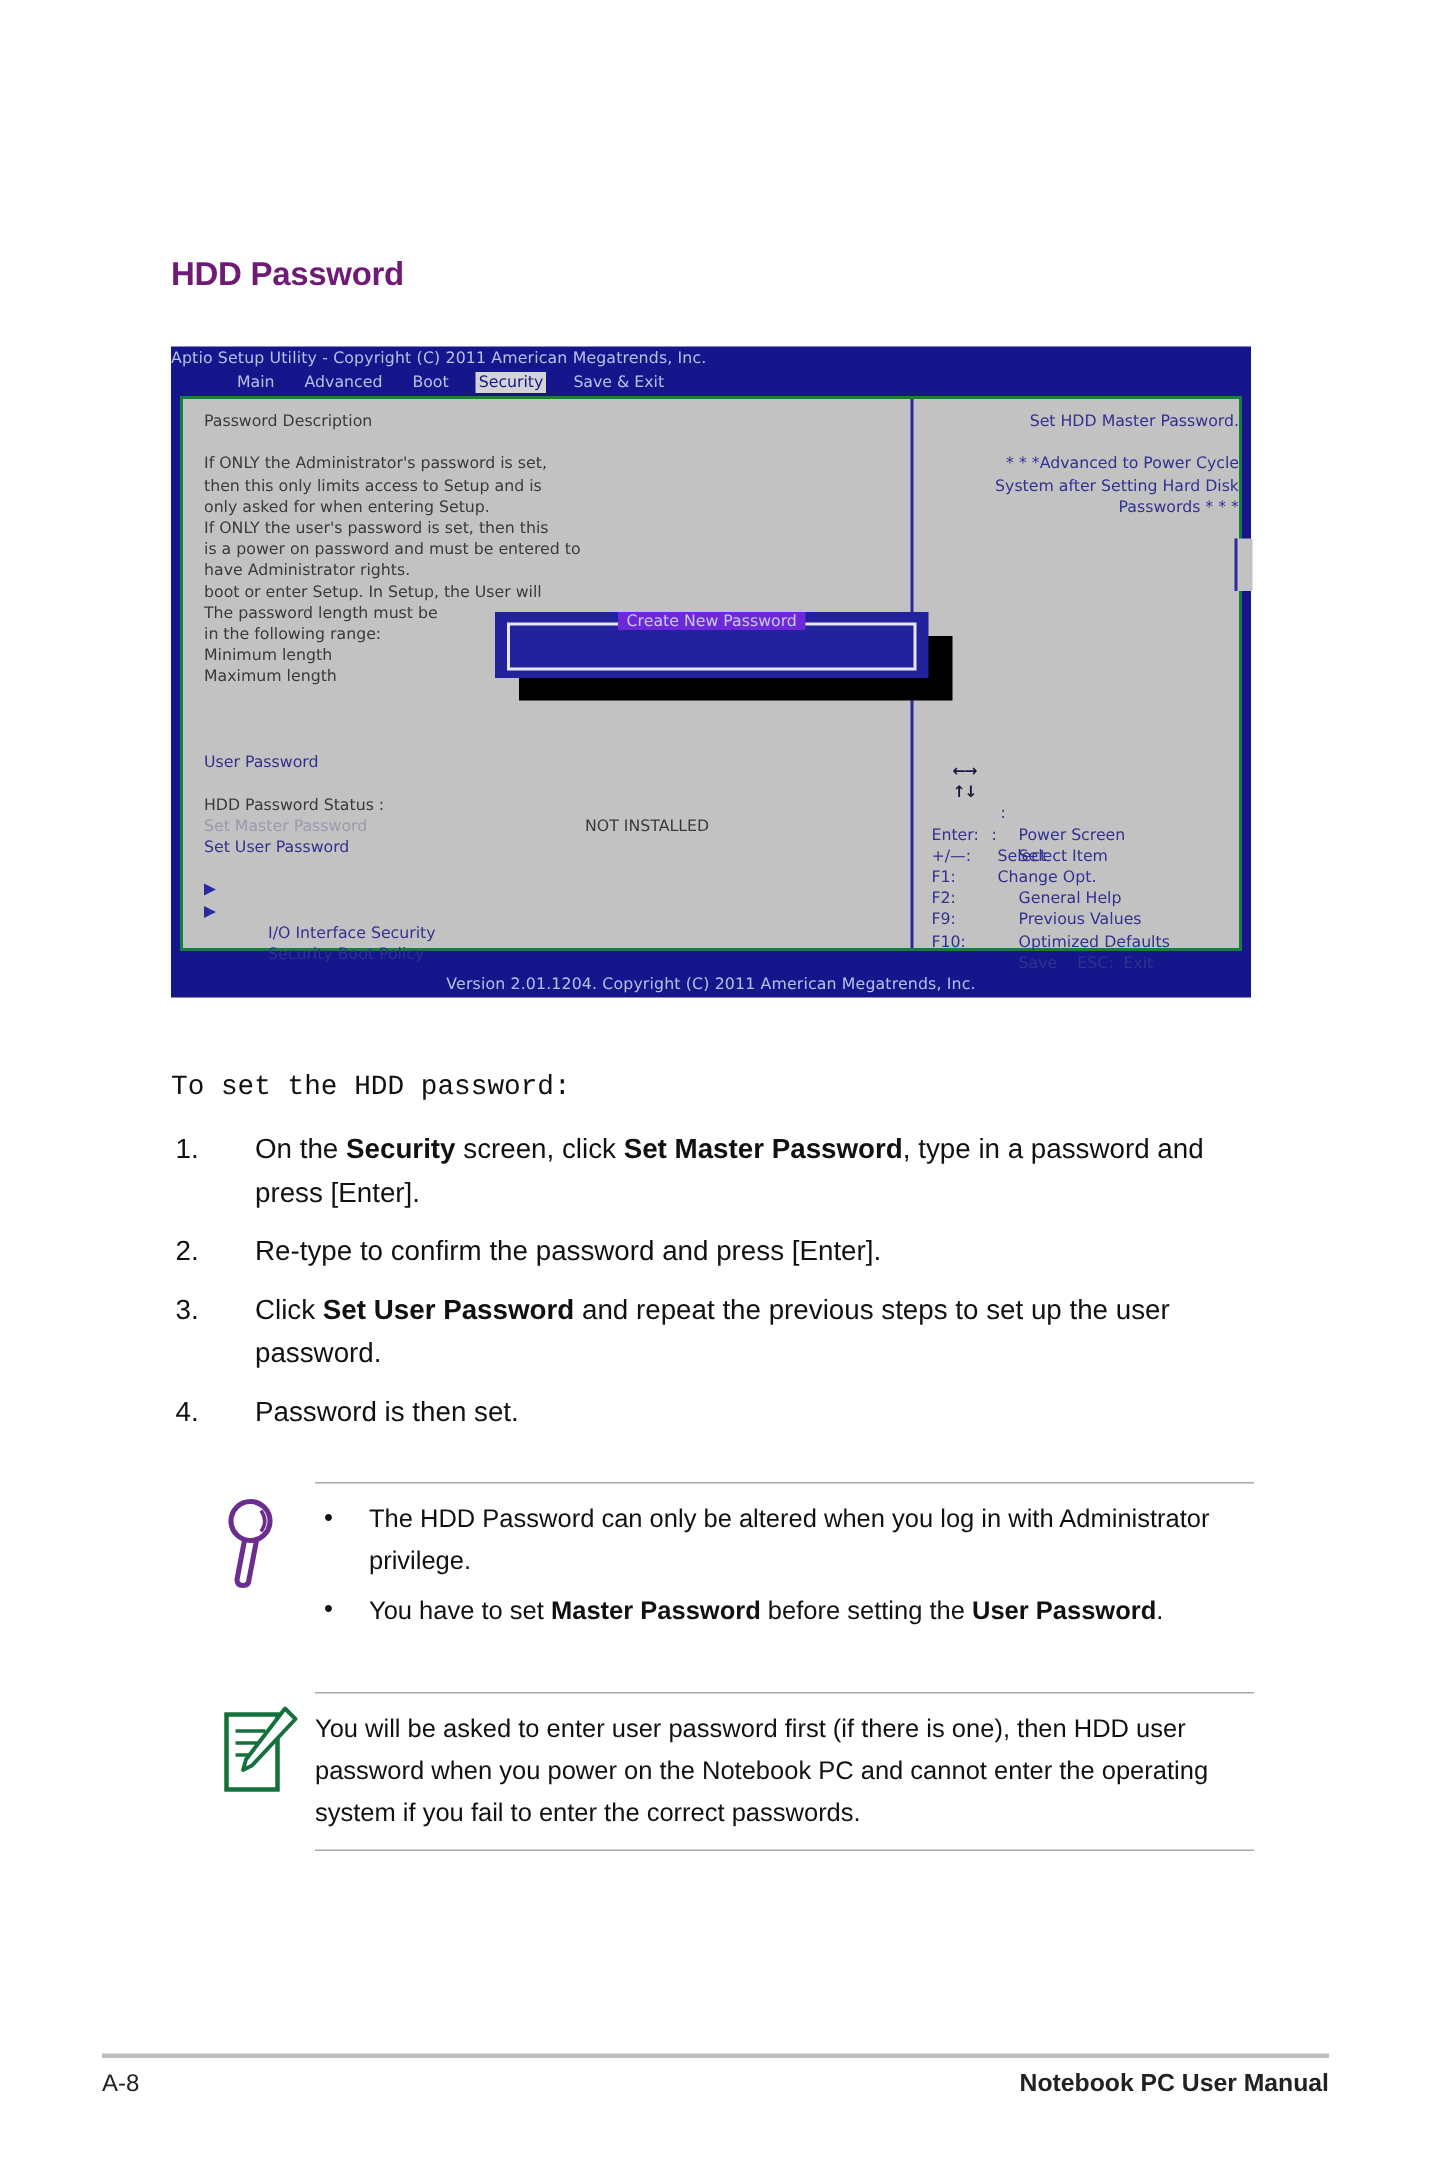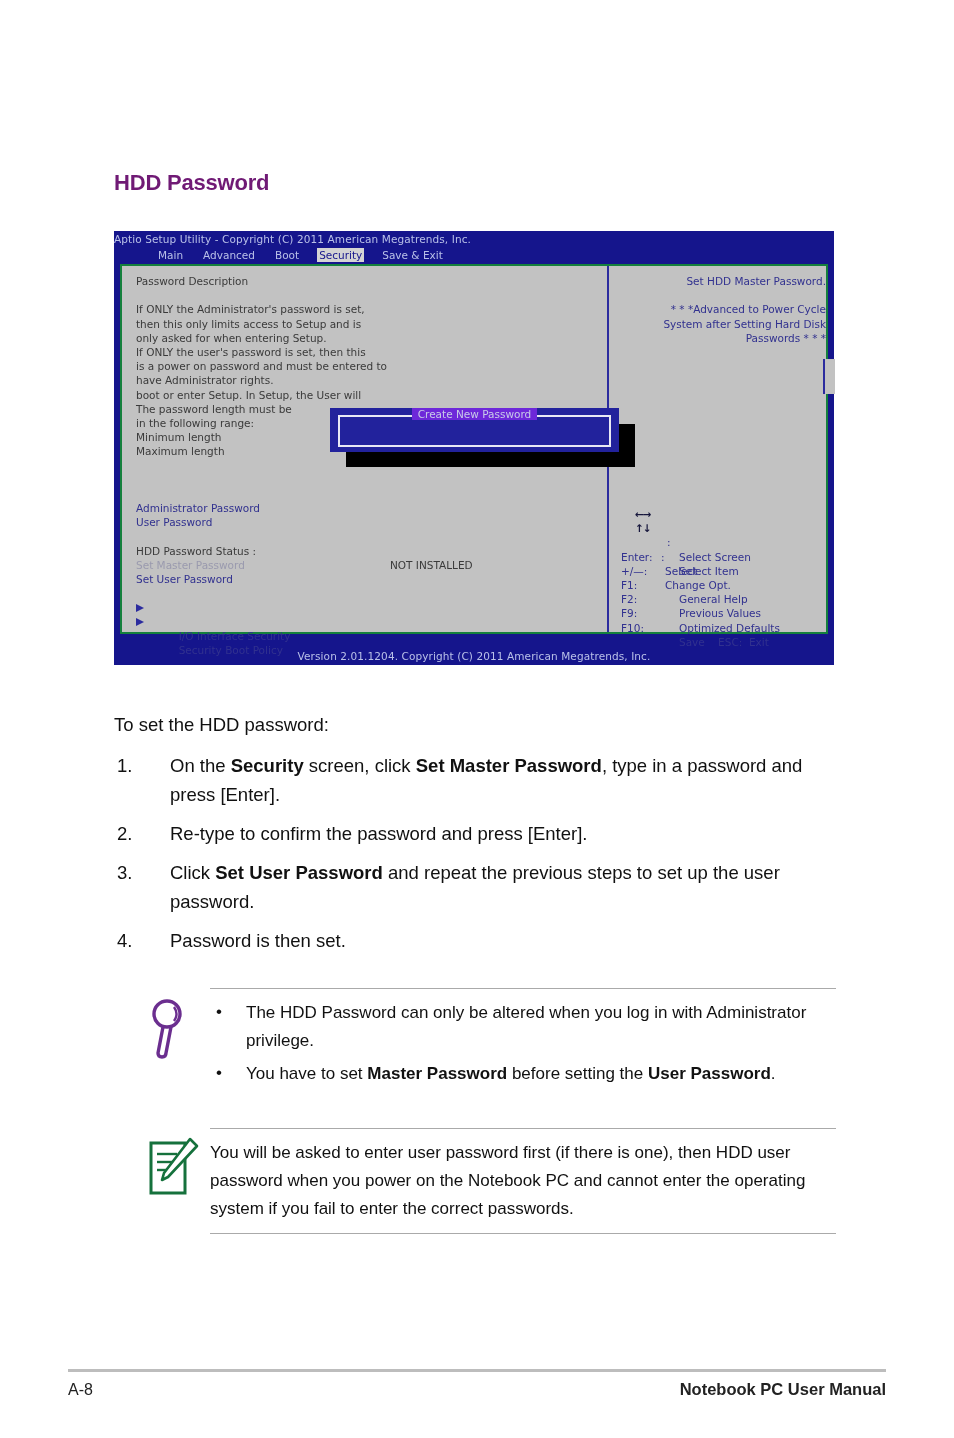--- a/index.html
+++ b/index.html
@@ -222,20 +222,21 @@
     position: absolute;
     left: 114px;
     top: 710px;
     width: 720px;
     font-size: 18.5px;
     line-height: 29px;
     color: #111111;
   }
   .intro-line {
     margin-bottom: 12px;
+    font-family: Liberation Mono, monospace;
   }
   .step {
     position: relative;
     padding-left: 56px;
     margin-bottom: 10px;
   }
   .step .num {
     position: absolute;
     left: 3px;
     top: 0;
@@ -333,24 +334,20 @@
       <div class="bios-line dark">boot or enter Setup. In Setup, the User will</div>
       <div class="bios-line dark">The password length must be</div>
       <div class="bios-line dark">in the following range:</div>
       <div class="bios-line dark">Minimum length</div>
       <div class="bios-line dark">Maximum length</div>
 
       <div class="bios-line blank"></div>
       <div class="bios-line blank"></div>
 
       <div class="bios-row bios-line">
-        <span class="label">Administrator Password</span>
-        <span class="value"></span>
-      </div>
-      <div class="bios-row bios-line">
         <span class="label">User Password</span>
         <span class="value"></span>
       </div>
 
       <div class="bios-line blank"></div>
 
       <div class="bios-row bios-line dark">
         <span class="label">HDD Password Status :</span>
         <span class="value">NOT INSTALLED</span>
       </div>
@@ -377,21 +374,21 @@
       <div class="bios-line blank"></div>
       <div class="bios-line">* * *Advanced to Power Cycle</div>
       <div class="bios-line">System after Setting Hard Disk</div>
       <div class="bios-line">Passwords * * *</div>
 
       <div style="height:162px"></div>
 
       <div class="help-row">
         <span class="glyph">←→</span>
         <span class="k" style="left:46px">:</span>
-        <span class="v">Select Screen</span>
+        <span class="v">Power Screen</span>
       </div>
       <div class="help-row">
         <span class="glyph">↑↓</span>
         <span class="k" style="left:40px">:</span>
         <span class="v">Select Item</span>
       </div>
       <div class="help-row">
         <span class="k">Enter:</span>
         <span class="v" style="left:44px">Select</span>
       </div>

